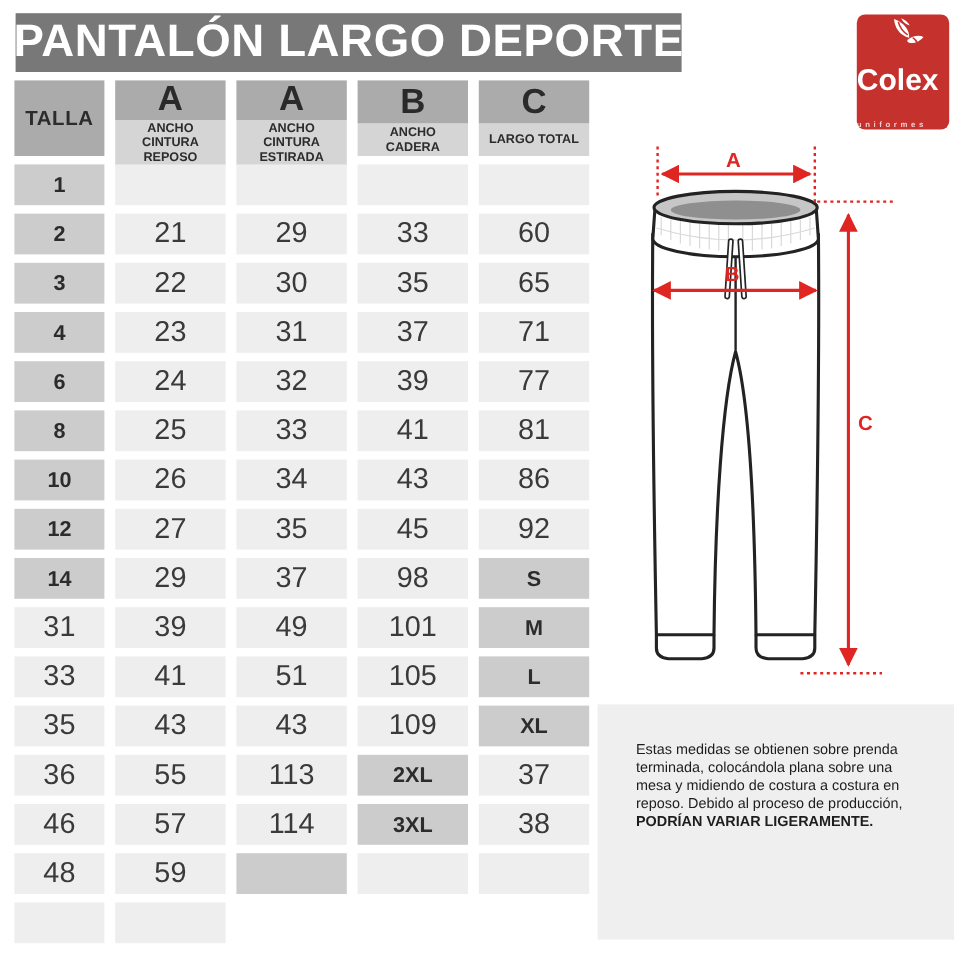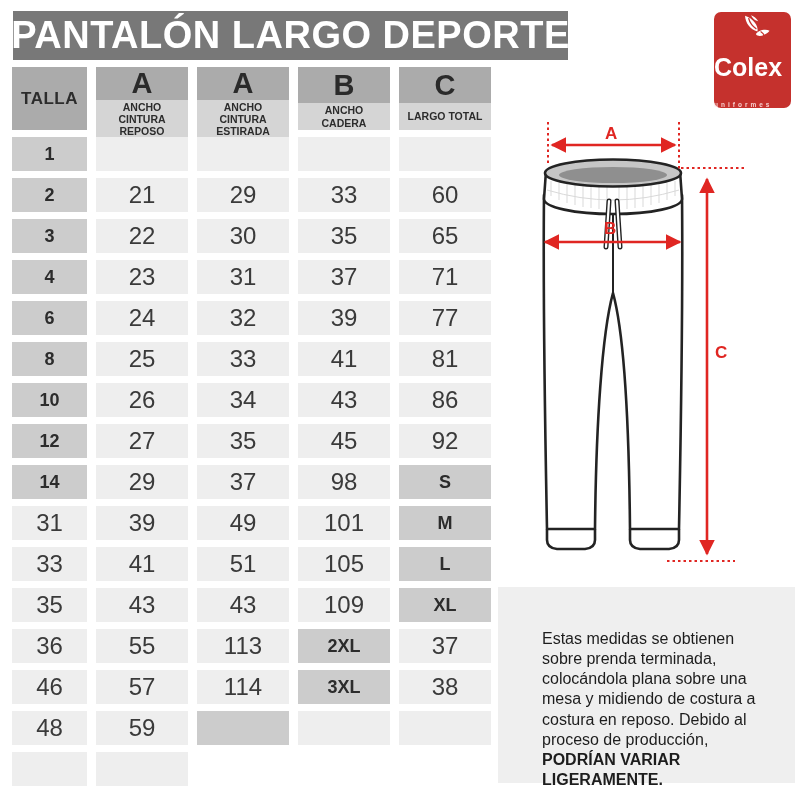--- a/index.html
+++ b/index.html
@@ -57,21 +57,21 @@
   .value-cell{background:#eeeeee;font-size:24px;color:#3a3a3a;}
   
   .pants-diagram{position:absolute;left:495px;top:95px;width:300px;height:470px;}
   
   .note-box{
     position:absolute;left:498px;top:587px;width:297px;height:196px;
     background:#efefef;box-sizing:border-box;
     padding:26px 18px 0 28px;
   }
   .note-box p{
-    margin:16px;font-size:16px;line-height:1.26;color:#1d1d1d;
+    margin:4px;font-size:12px;line-height:1.26;color:#1d1d1d;
   }
   .note-box .em{font-weight:bold;}
 </style>
 </head>
 <body>
 
 <div class="title-bar">
   <span>PANTALÓN LARGO DEPORTE</span>
 </div>
 

